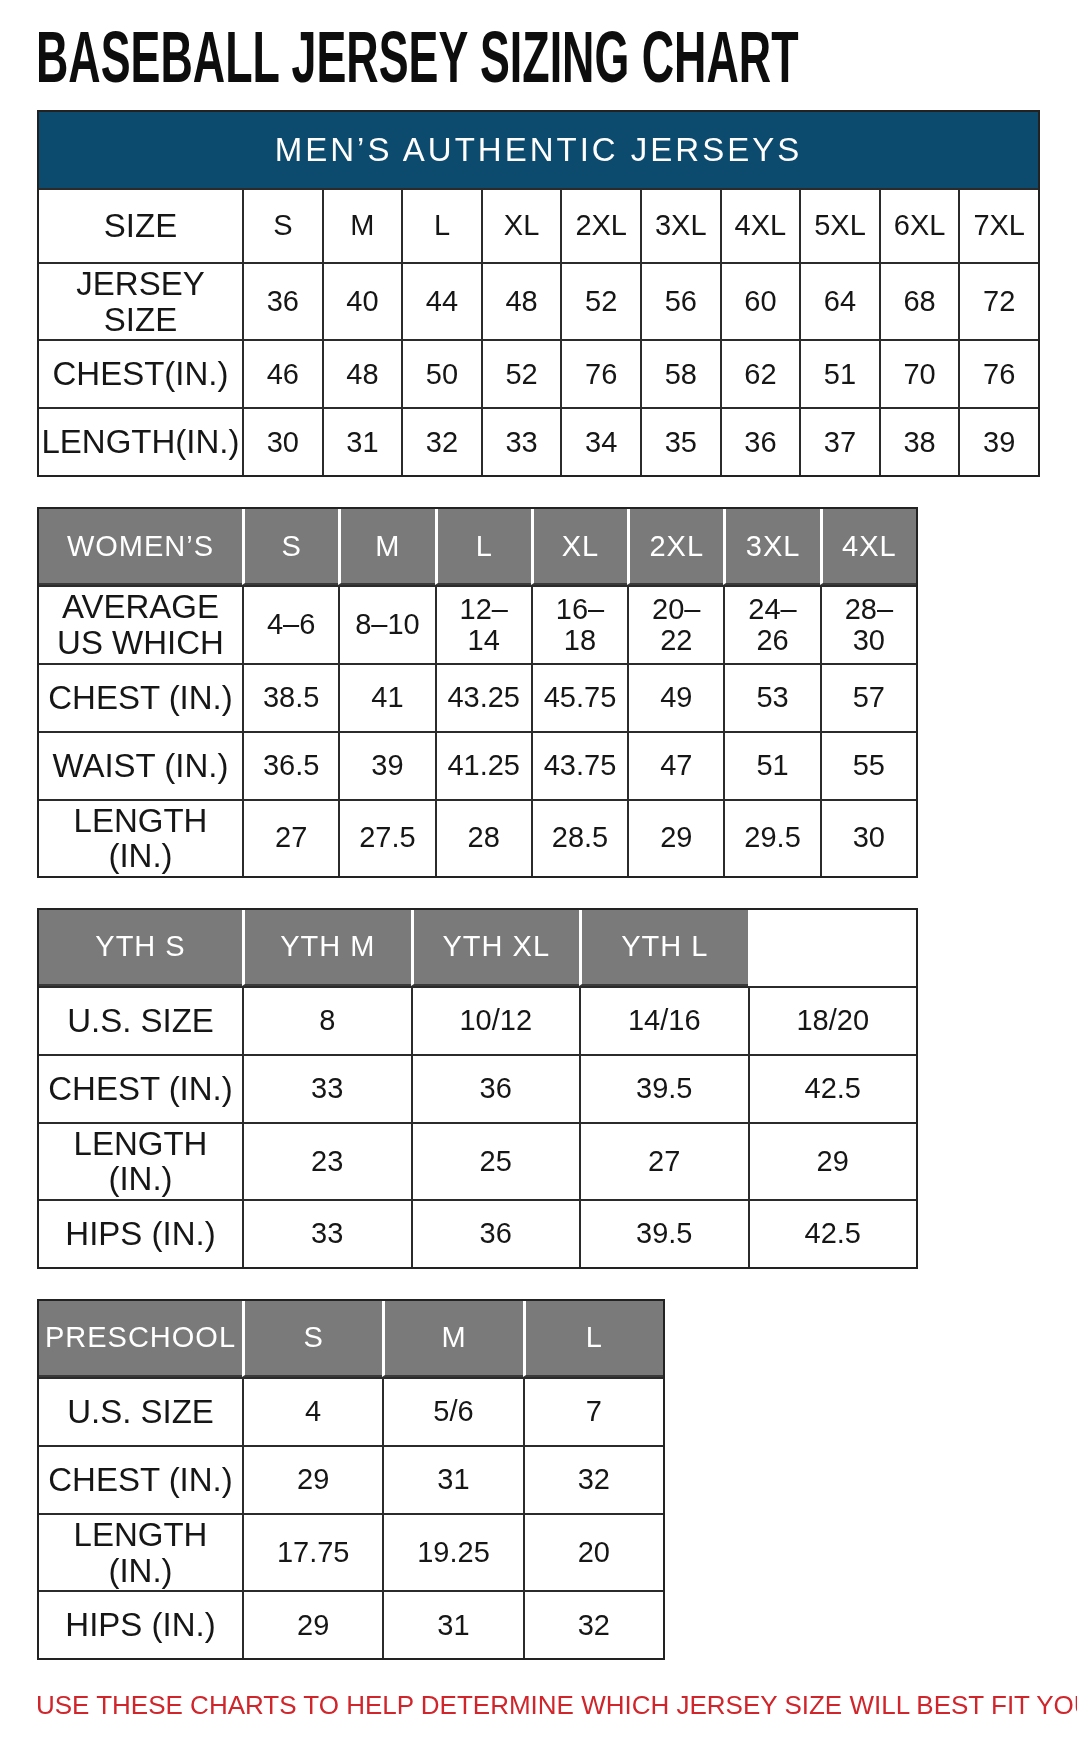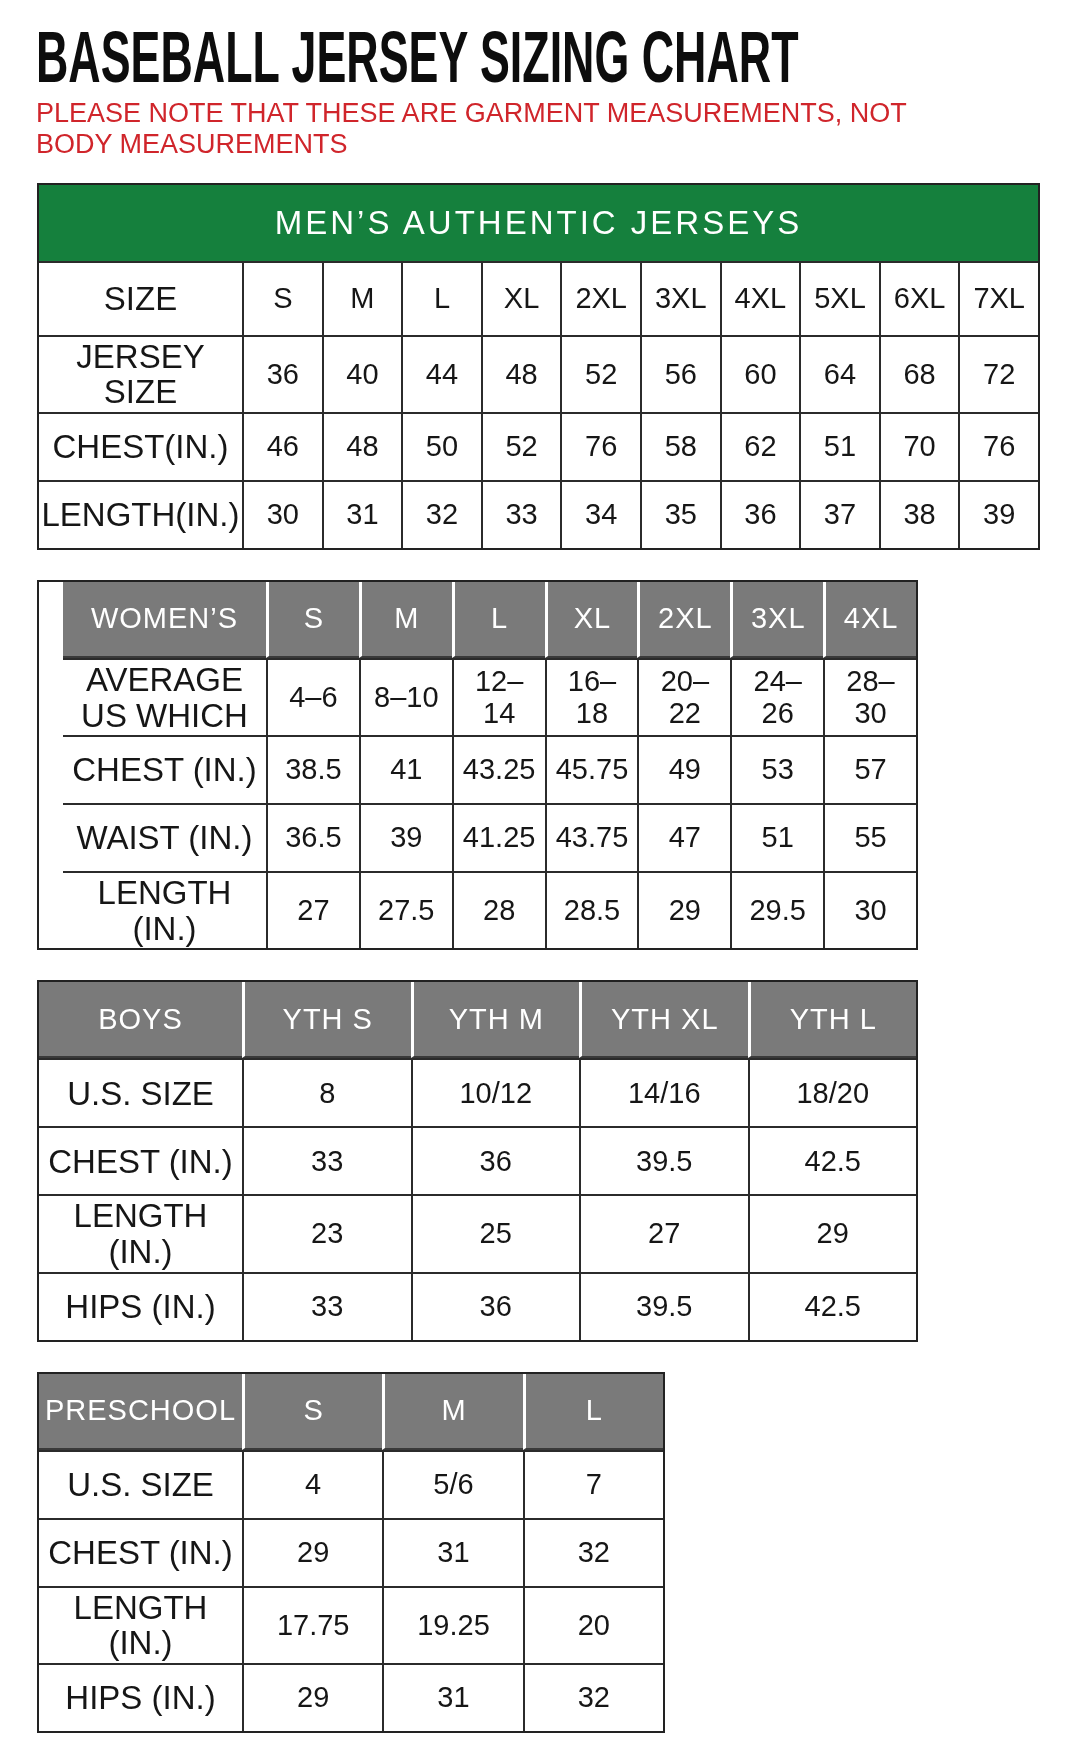--- a/index.html
+++ b/index.html
@@ -47,27 +47,27 @@
   }
 
   
   #tables { margin-top: 22px; }
   .table {
     margin: 0 0 30px 37px;
     border: 2px solid #222222;
     background: #ffffff;
   }
   .t-mens      { width: 1003px; }
-  .t-womens    { width: 881px; padding-left: 24px;  }
+  .t-womens    { width: 881px;  }
   .t-boys      { width: 881px;  }
   .t-preschool { width: 628px;  }
 
   .banner {
     height: 76px;
-    background: #15803d;
+    background: #0c4a6e;
     color: #ffffff;
     display: flex;
     align-items: center;
     justify-content: center;
     font-size: 33px;
     letter-spacing: 3px;
   }
 
   .row { display: grid; }
   .t-mens      .row { grid-template-columns: 203px repeat(10, 1fr); }
@@ -107,21 +107,20 @@
     font-size: 29px;
     letter-spacing: 1px;
   }
   .row.gray .cell:first-child { border-left: none; }
 </style>
 </head>
 <body>
 
 <div class="page">
   <h1 class="title"><span class="title-inner">BASEBALL JERSEY SIZING CHART</span></h1>
-  <p class="note">PLEASE NOTE THAT THESE ARE GARMENT MEASUREMENTS, NOT BODY MEASUREMENTS</p>
   <div id="tables">
       <section class="table t-mens">
         <div class="banner">MEN’S AUTHENTIC JERSEYS</div>
         <div class="row white-header">
           <div class="cell label-cell">SIZE</div>
           <div class="cell">S</div>
           <div class="cell">M</div>
           <div class="cell">L</div>
           <div class="cell">XL</div>
           <div class="cell">2XL</div>
@@ -218,21 +217,20 @@
           <div class="cell">27.5</div>
           <div class="cell">28</div>
           <div class="cell">28.5</div>
           <div class="cell">29</div>
           <div class="cell">29.5</div>
           <div class="cell">30</div>
         </div>
       </section>
       <section class="table t-boys">
         <div class="row gray">
-          <div class="cell label-cell">BOYS</div>
           <div class="cell">YTH S</div>
           <div class="cell">YTH M</div>
           <div class="cell">YTH XL</div>
           <div class="cell">YTH L</div>
         </div>
         <div class="row">
           <div class="cell label-cell">U.S. SIZE</div>
           <div class="cell">8</div>
           <div class="cell">10/12</div>
           <div class="cell">14/16</div>

